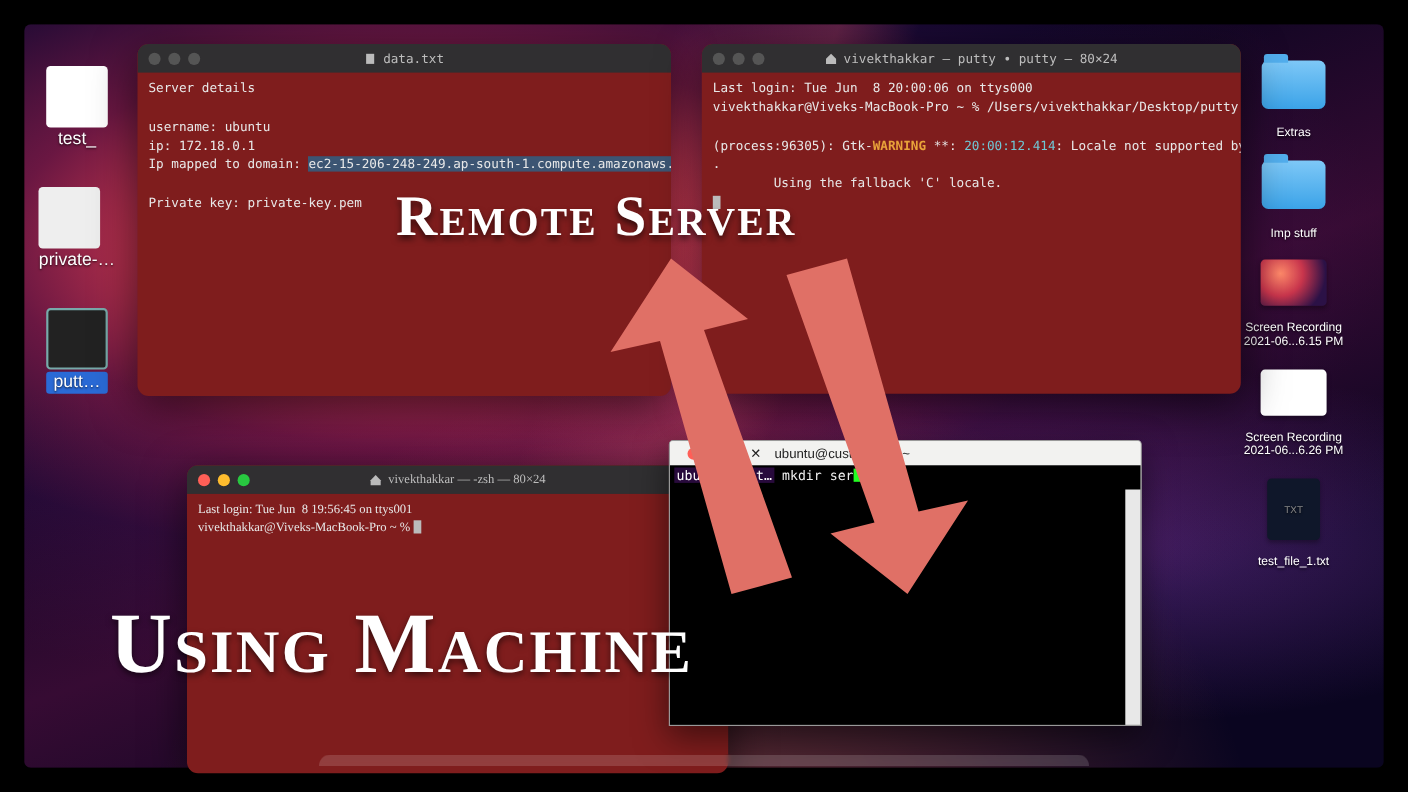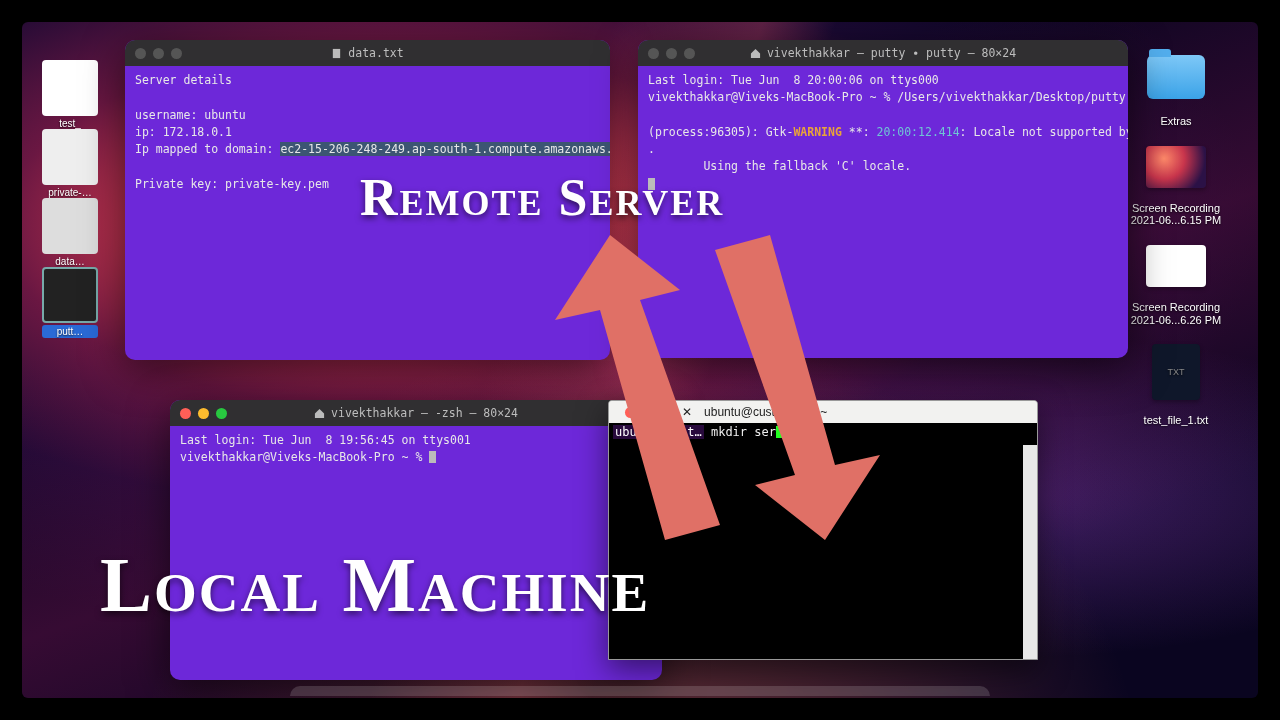--- a/index.html
+++ b/index.html
@@ -79,30 +79,30 @@
     width:48px; height:56px; background:#0f172a; border-radius:4px;
     box-shadow:0 2px 4px rgba(0,0,0,.3);
     display:flex; align-items:center; justify-content:center;
     font-size:9px; color:#888;
   }
 
   
   .desktop-left {
     position:absolute; left:40px; top:60px;
     width:60px;
-    display:flex; flex-direction:column; align-items:center;
-    color:#fff; font-size:10px; text-shadow:0 1px 2px rgba(0,0,0,.8);
+    display:flex; flex-direction:column; gap:34px; align-items:center;
+    color:#fff; font-size:16px; text-shadow:0 1px 2px rgba(0,0,0,.8);
   }
   .dl-item { width:56px; height:56px; background:#fff; border-radius:4px; }
   .dl-label { text-align:center; margin-top:2px; }
 
   
   .term {
     position:absolute;
-    background:#6d28d9;
+    background:#7f1d1d;
     border-radius:10px;
     box-shadow:0 10px 40px rgba(0,0,0,.6);
     overflow:hidden;
     font-family: "SF Mono","Menlo","Consolas",monospace;
     color:#e8e8e8;
   }
   .term .titlebar {
     height:26px;
     background:#302f31;
     display:flex; align-items:center;
@@ -192,33 +192,33 @@
 <div class="desktop-left">
   <div>
     <div class="dl-item" style="background:#fff"></div>
     <div class="dl-label">test_</div>
   </div>
   <div>
     <div class="dl-item" style="background:#eee"></div>
     <div class="dl-label">private-…</div>
   </div>
   <div>
-    <div class="dl-item" style="background:#ddd"></div>
-    <div class="dl-label">data…</div>
-  </div>
-  <div>
     <div class="dl-item" style="background:#222;border:2px solid #7aa"></div>
     <div class="dl-label" style="background:#2a6ad6;border-radius:3px;padding:1px 3px">putt…</div>
   </div>
 </div>
 
 <div class="desktop-icons">
   <div class="desktop-icon">
     <div class="di-folder"></div>
     <span>Extras</span>
+  </div>
+  <div class="desktop-icon">
+    <div class="di-folder"></div>
+    <span>Imp stuff</span>
   </div>
   <div class="desktop-icon">
     <div class="di-thumb bigsur"></div>
     <span style="white-space:pre-line">Screen Recording
 2021-06...6.15 PM</span>
   </div>
   <div class="desktop-icon">
     <div class="di-thumb" style="background:#fff"></div>
     <span style="white-space:pre-line">Screen Recording
 2021-06...6.26 PM</span>
@@ -276,21 +276,21 @@
   <div class="body"><span>Last login: Tue Jun  8 20:00:06 on ttys000</span>
 <span>vivekthakkar@Viveks-MacBook-Pro ~ % /Users/vivekthakkar/Desktop/putty ; exit;</span>
 
 <span>(process:96305): Gtk-</span><span class="warn">WARNING</span><span> **: </span><span class="cyan">20:00:12.414</span><span>: Locale not supported by C library</span>
 <span>.</span>
 <span>        Using the fallback 'C' locale.</span>
 <span class="cursor"></span>
 </div>
 </div>
 
-<div class="term" style="left:170px; top:400px; width:492px; height:280px;">
+<div class="term" style="left:170px; top:423px; width:492px; height:280px;font-family:Liberation Serif, serif;">
   <div class="titlebar">
     <div class="traffic">
       <div class="dot r"></div>
       <div class="dot y"></div>
       <div class="dot g"></div>
     </div>
     <div class="ttitle">
       <span class="ico">
         <svg viewBox="0 0 12 12">
             <path d="M1 6 L6 1 L11 6 L11 11 L1 11 Z" fill="#bbb"></path>
@@ -322,15 +322,15 @@
 <svg style="position:absolute; left:0; top:0; width:1280px; height:720px; pointer-events:none">
   <g fill="#e07066">
 
     <polygon points="610,235 555,320 600,310 665,540 720,525 640,300 680,290"></polygon>
 
     <polygon points="825,540 880,455 835,465 770,235 715,250 795,475 755,485"></polygon>
   </g>
 </svg>
 
 <div class="overlay-text ot-remote">Remote Server</div>
-<div class="overlay-text ot-local">Local Machine</div>
+<div class="overlay-text ot-local">Using Machine</div>
 
 <div class="dock"></div>
 
 </body></html>

